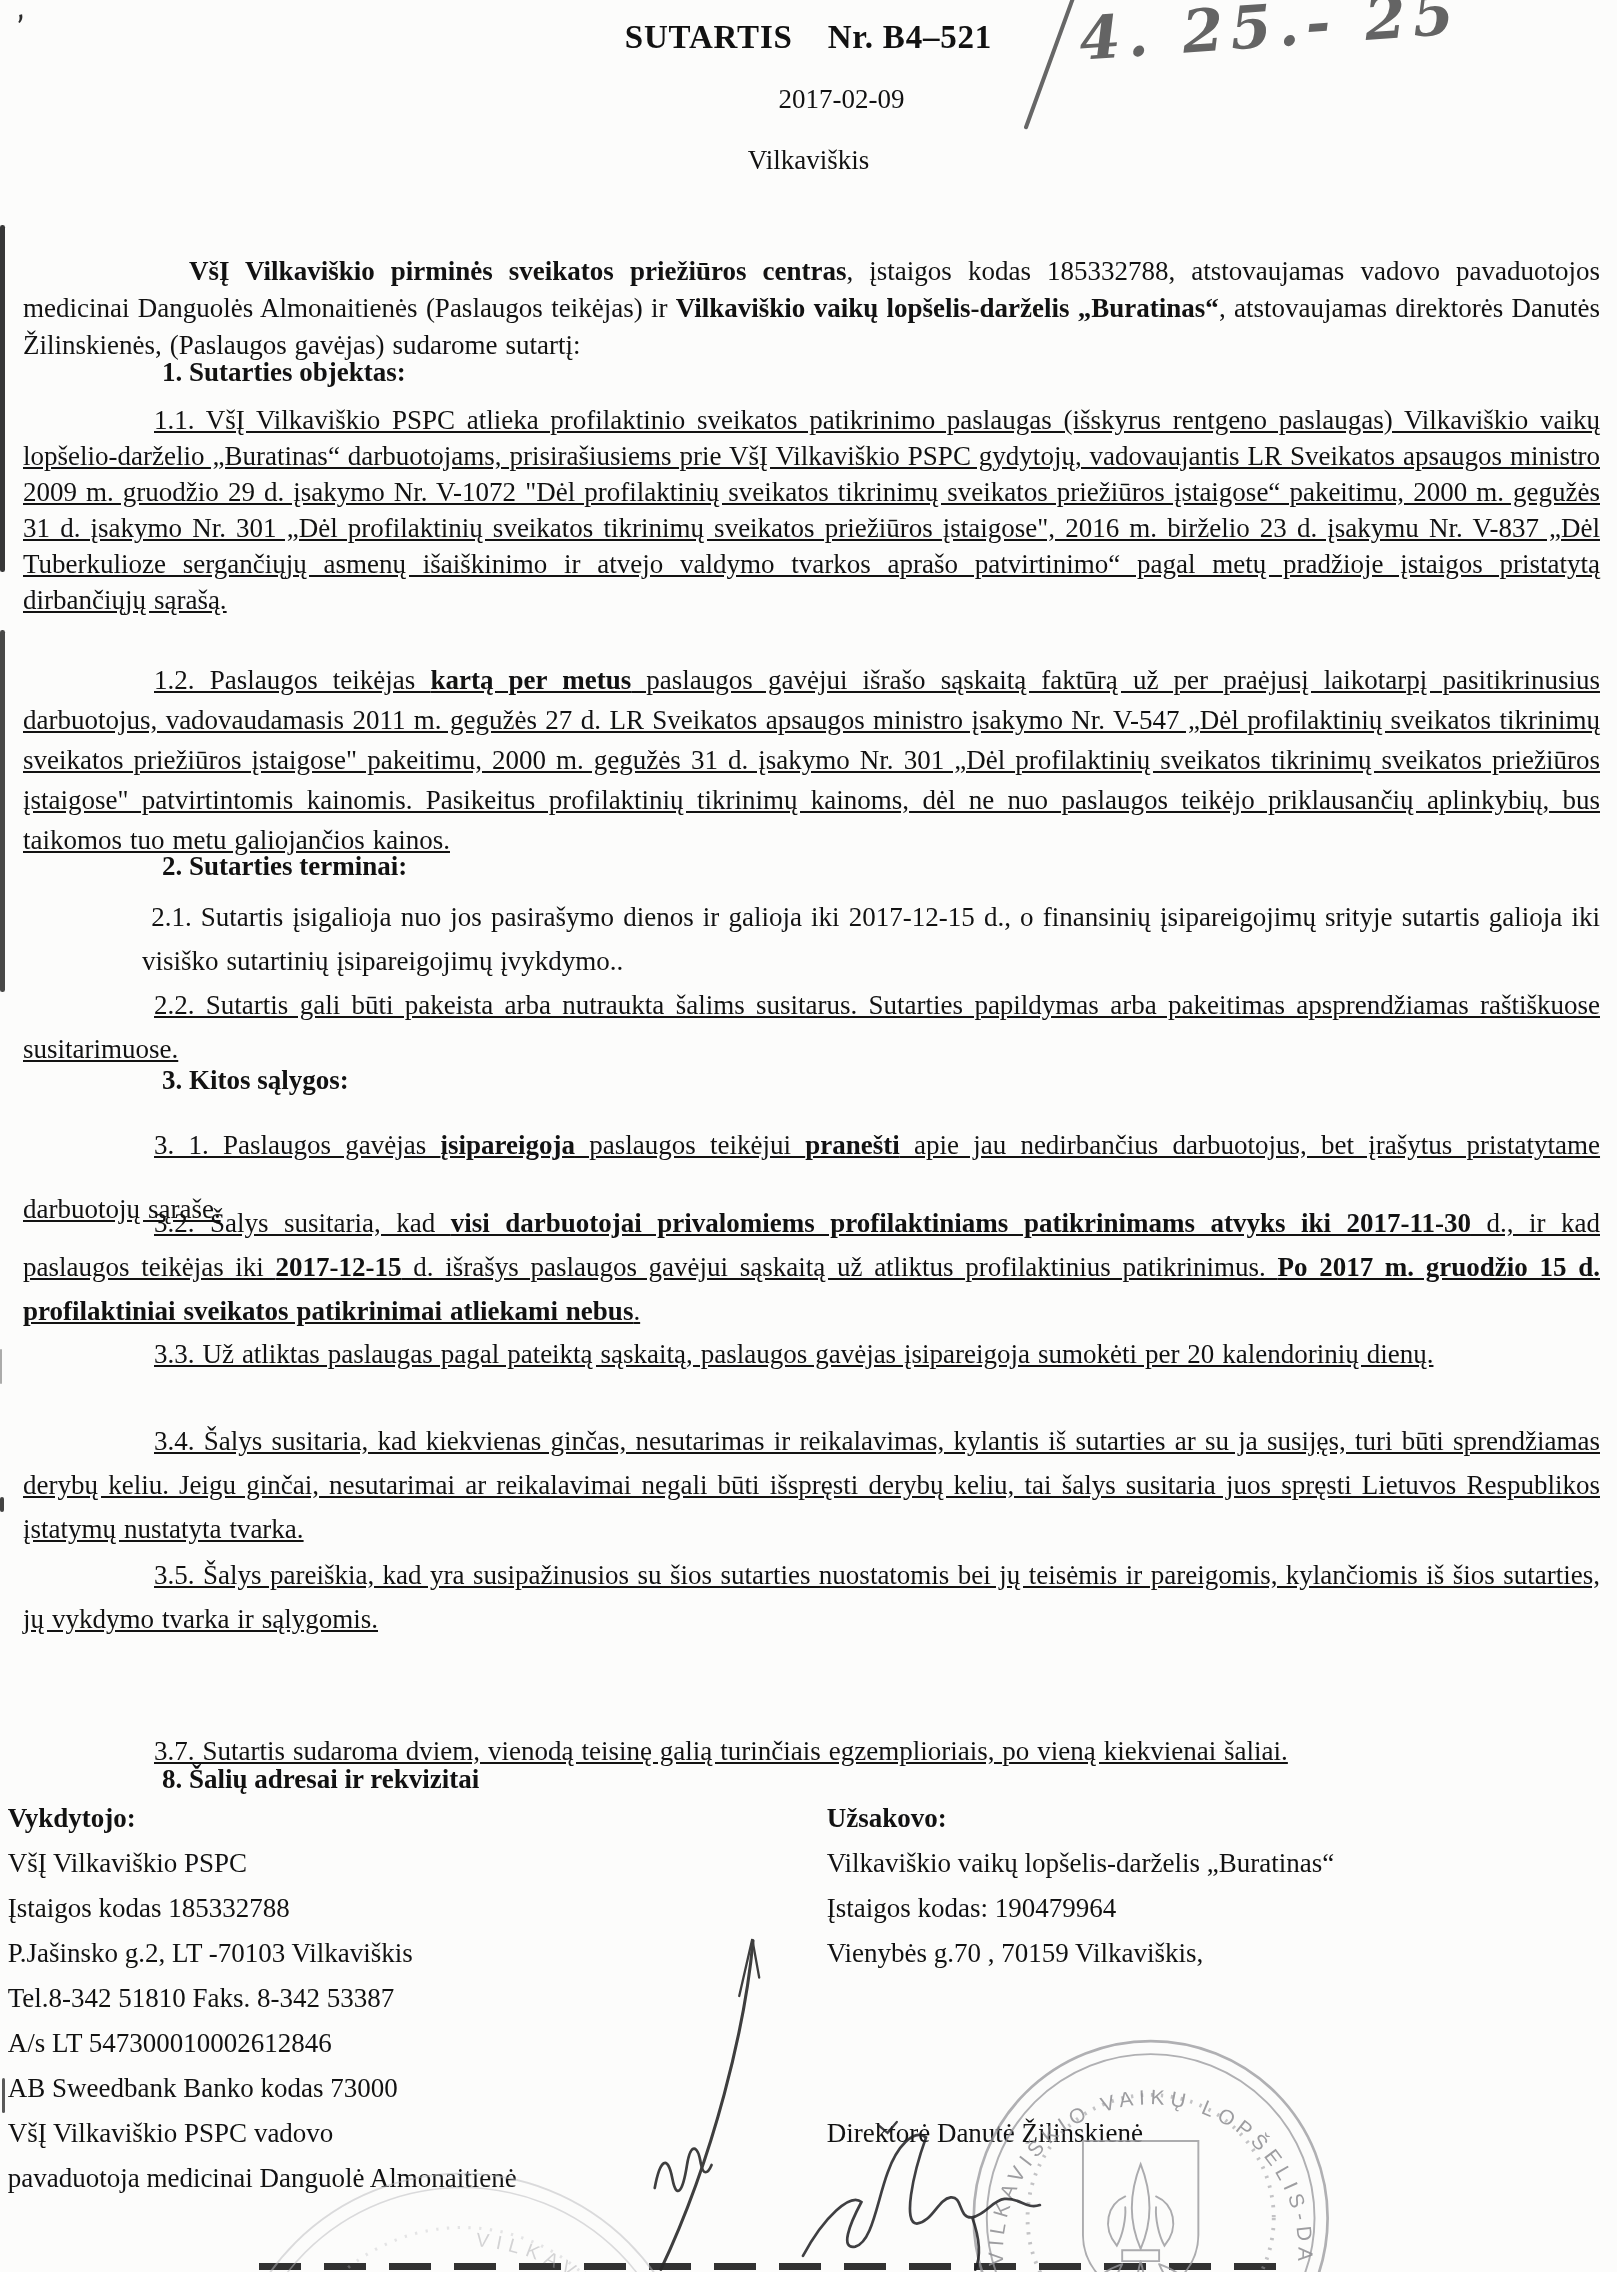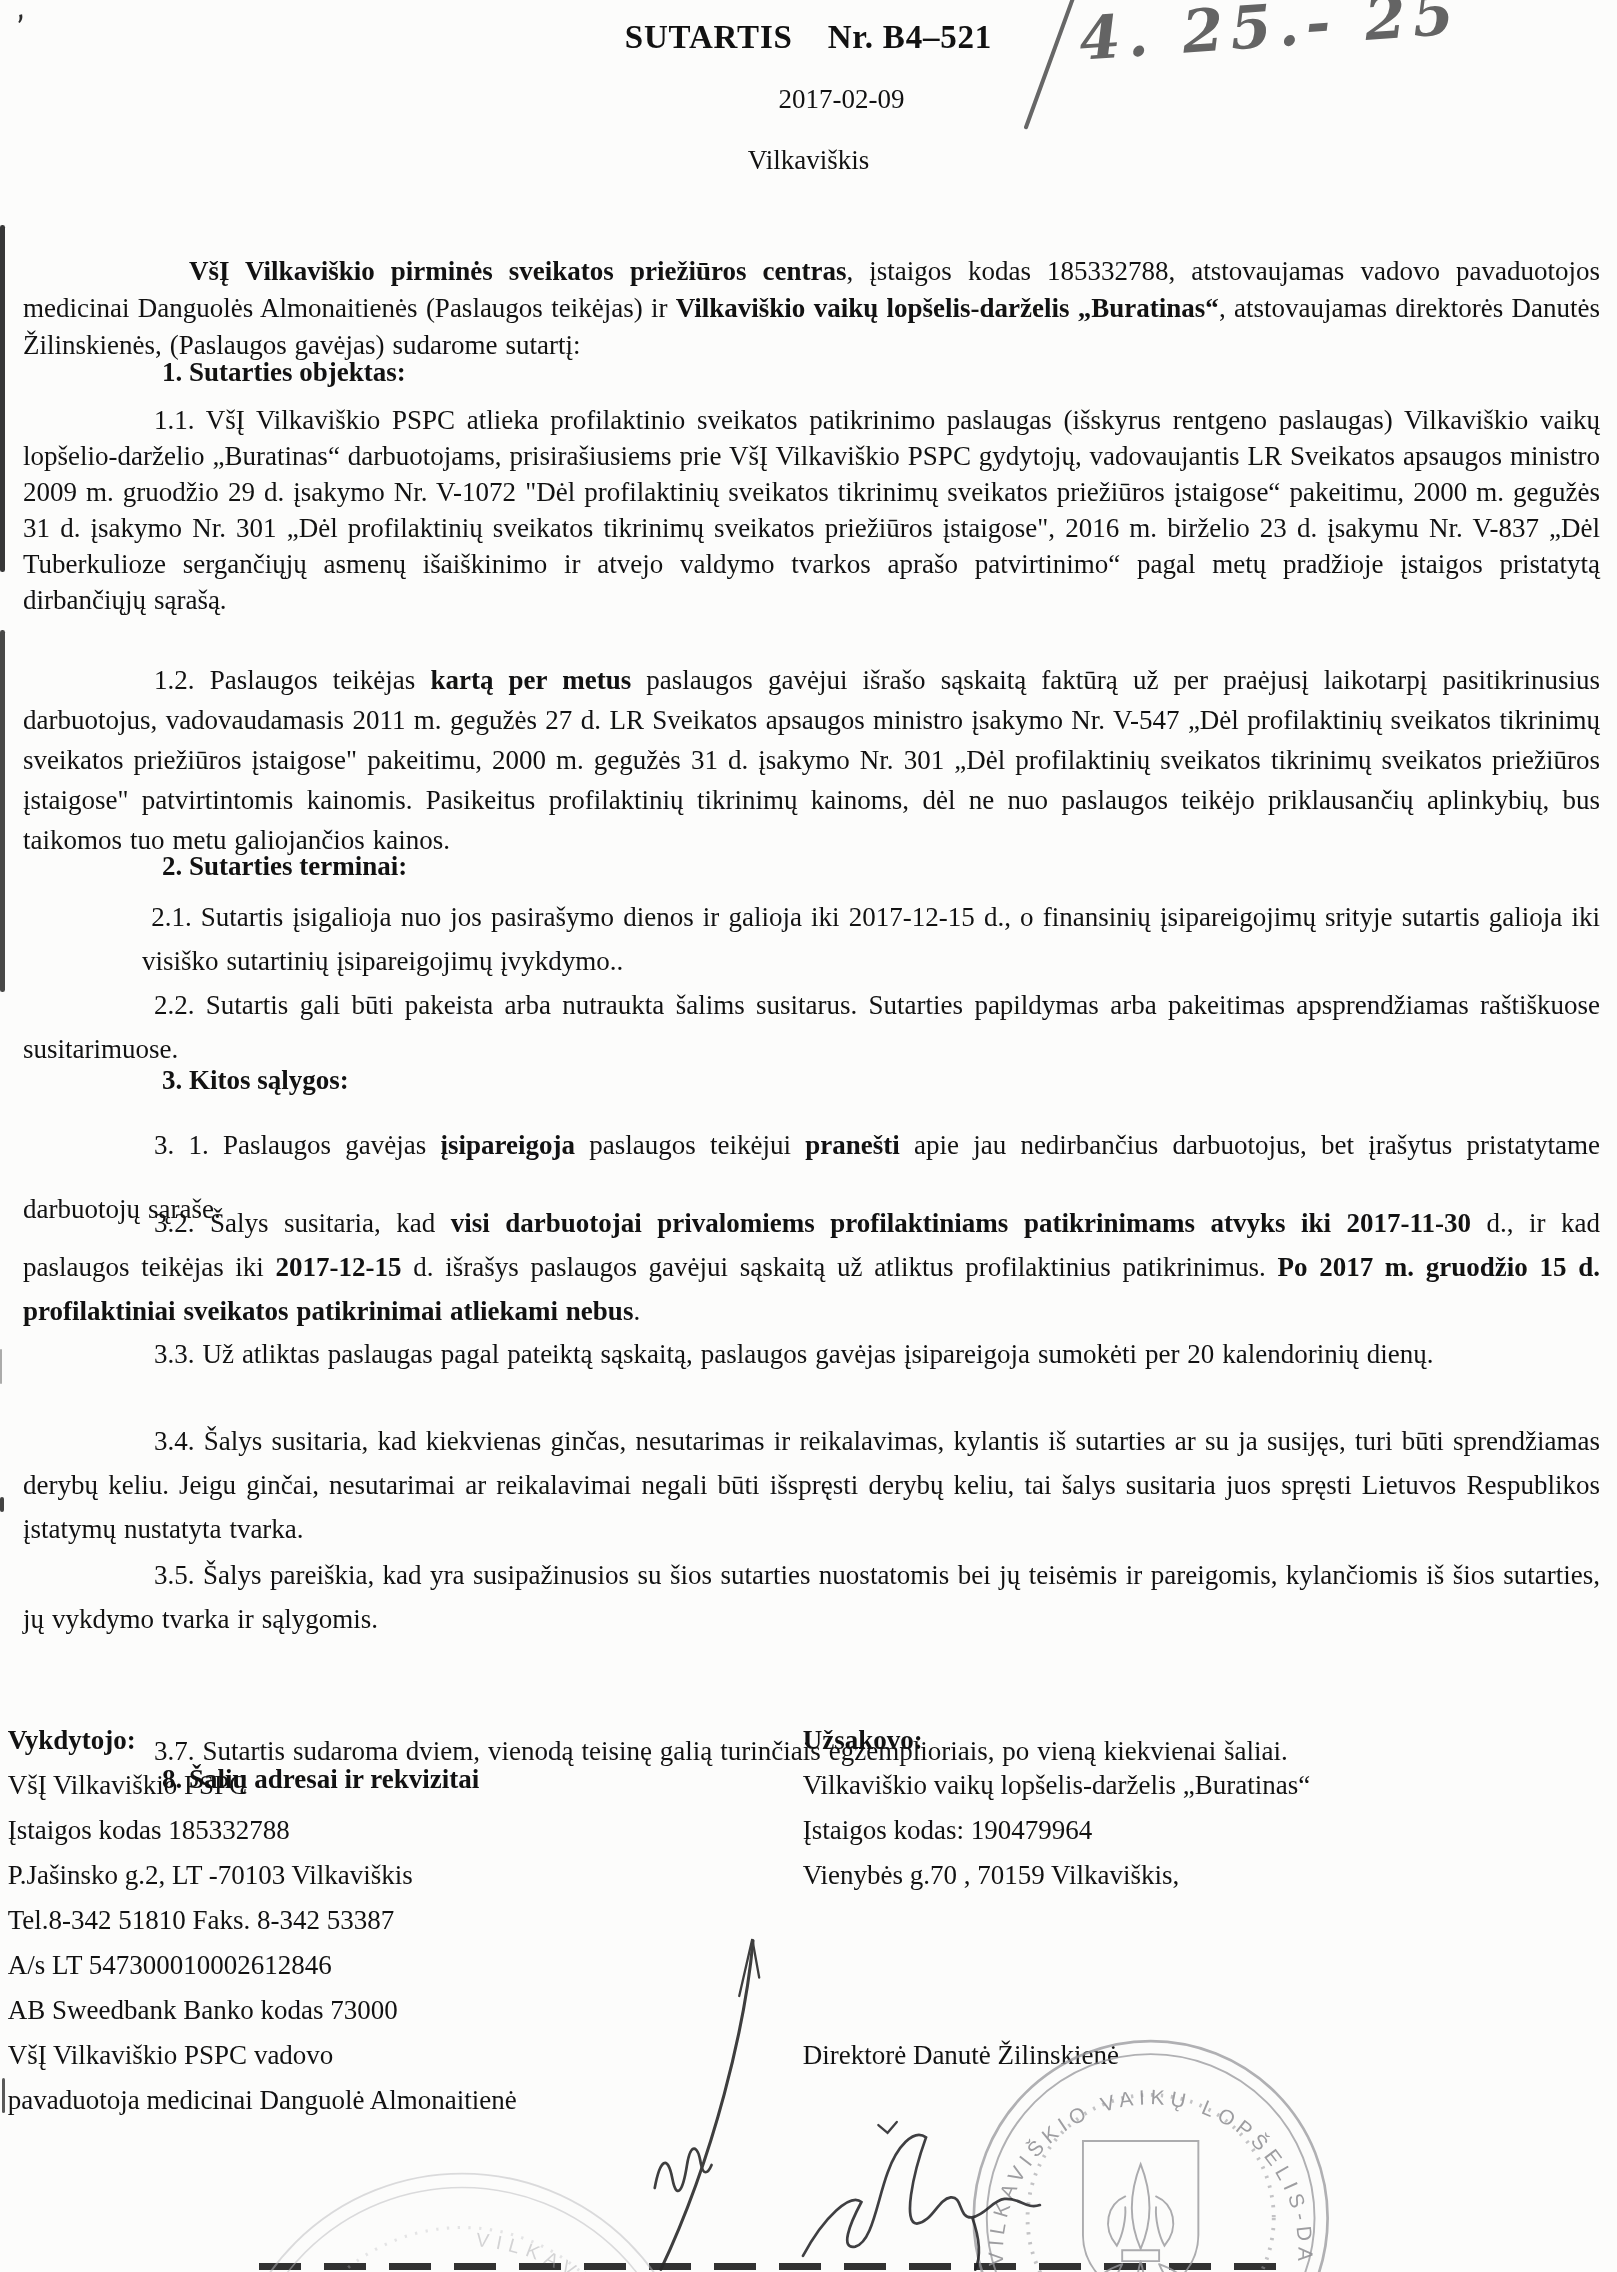--- a/index.html
+++ b/index.html
@@ -22,40 +22,40 @@
     border-radius:2.3px;opacity:.85;}
   .hw-text{position:absolute;left:1077px;top:4.6px;
     font-family:"DejaVu Serif",serif;font-style:italic;font-weight:bold;
     font-size:59px;color:#4a4a4a;letter-spacing:7px;opacity:.85;
     transform:rotate(-4deg);transform-origin:left top;white-space:nowrap;}
   
   .para{position:absolute;left:23px;width:1577px;font-size:27px;
     line-height:36px;text-align:justify;word-spacing:1.2px;}
   .sec-h{position:absolute;left:144px;font-size:27px;font-weight:bold;
     line-height:37px;margin:18px;white-space:nowrap;}
-  .ind{text-indent:131px;}
+  .ind{text-indent:131px;text-decoration:underline;}
   .intro{top:226px;line-height:37px;text-indent:166px;}
   .p11{top:375px;line-height:36px;}
   .p12{top:633px;line-height:40px;}
   .p21{top:868px;line-height:44px;left:142px;width:1458px;text-indent:9.2px;}
   .p22{top:956px;line-height:44px;}
   .p31{top:1086px;line-height:64px;}
   .p32{top:1174px;line-height:44px;}
   .p33{top:1305px;line-height:44px;}
   .p34{top:1392px;line-height:44px;}
   .p35{top:1526px;line-height:44px;}
   .p36{top:1613px;line-height:44px;}
   .p37{top:1702px;line-height:44px;}
   .h1a{top:336px;}
   .h2a{top:830px;}
   .h3a{top:1044px;}
   .h4a{top:1743px;}
   
-  .cols{position:absolute;left:7.7px;top:1718px;width:1602px;
-    display:grid;grid-template-columns:795px 1fr;}
+  .cols{position:absolute;left:7.7px;top:1796px;width:1602px;
+    display:grid;grid-template-columns:795px 1fr;gap:24px;}
   .col .colrow{height:45px;line-height:45px;font-size:27px;white-space:nowrap;}
   .col .colrow.lbl{font-weight:bold;}
   
   .svg-abs{position:absolute;pointer-events:none;}
   
   .edge{position:absolute;background:#141414;border-radius:2.3px;}
   .e1{left:0;top:225px;width:5.4px;height:347px;opacity:.85;}
   .e2{left:0;top:630px;width:4.6px;height:362px;opacity:.78;}
   .e3{left:0;top:1349px;width:2.3px;height:35px;opacity:.35;}
   .e4{left:0;top:1497px;width:3.9px;height:15.4px;opacity:.8;}

